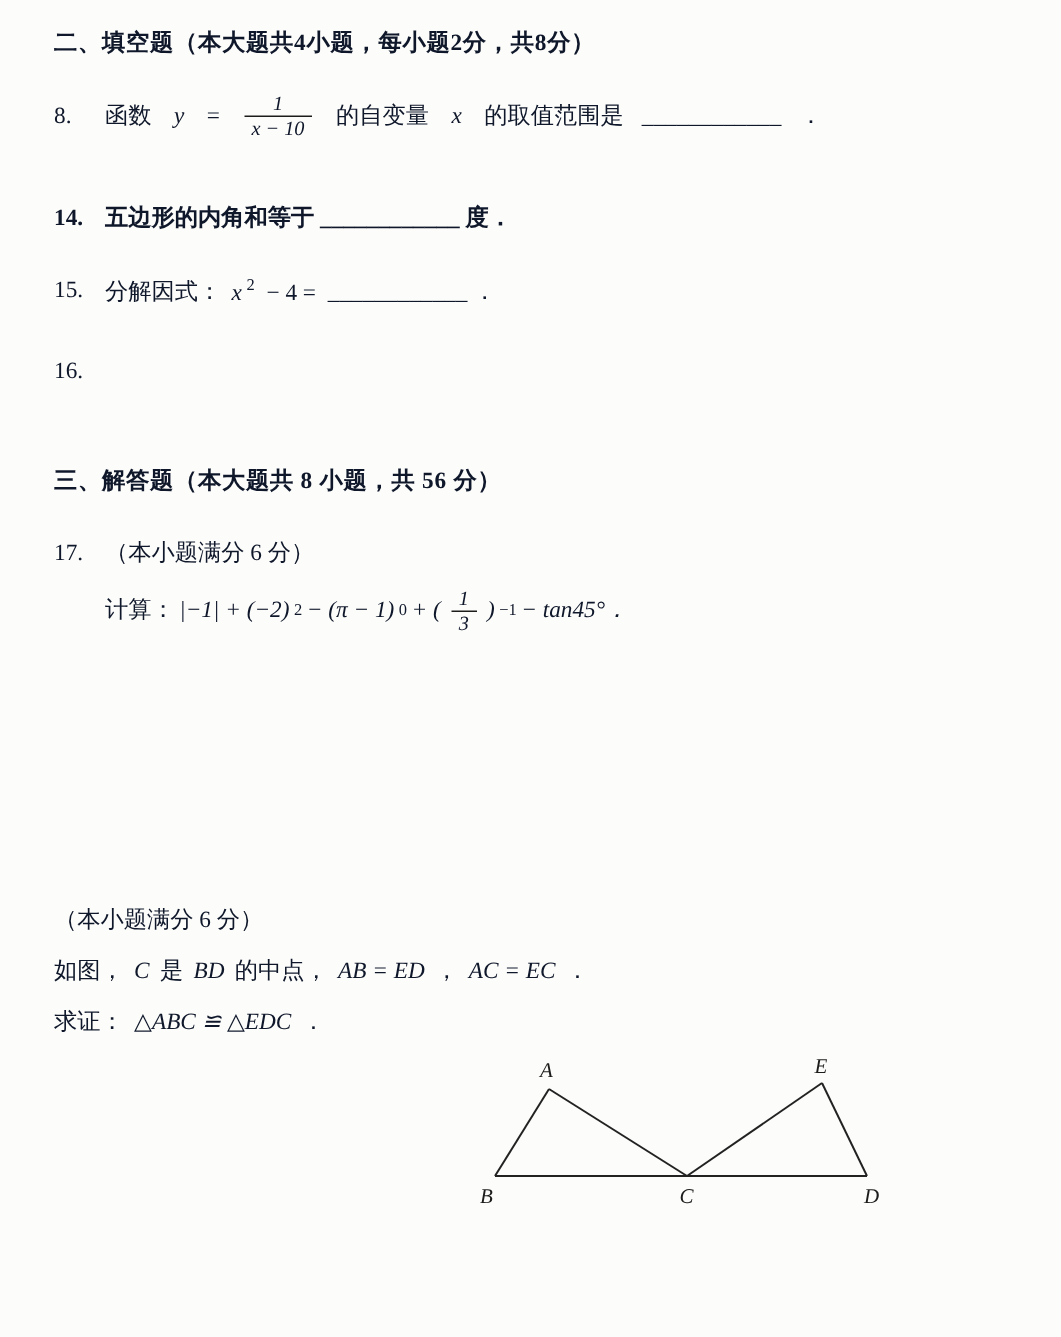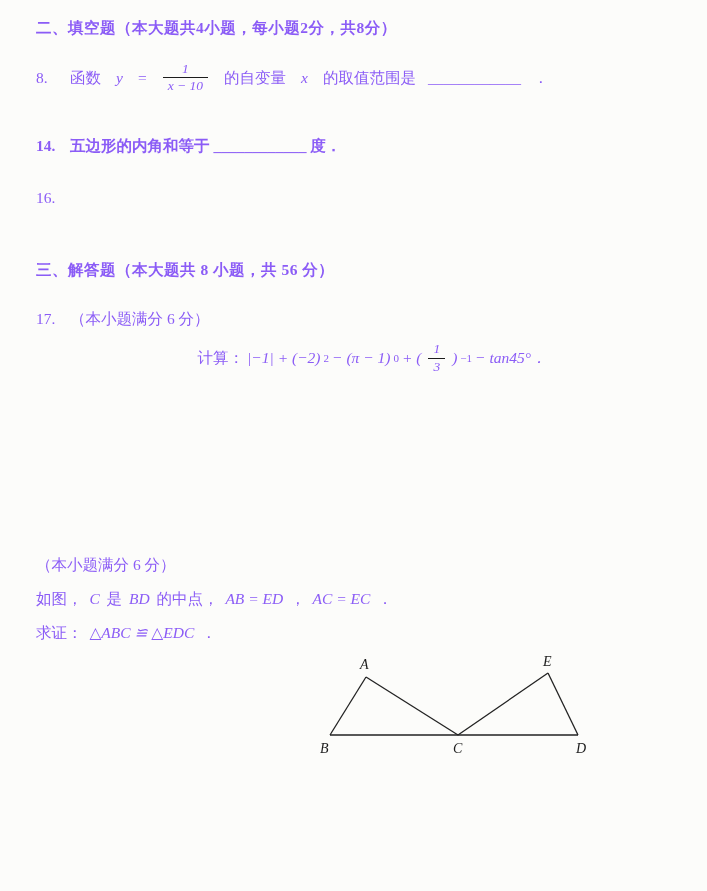--- a/index.html
+++ b/index.html
@@ -2,21 +2,21 @@
 <html><head>
 <meta charset="utf-8">
 <style>
   html,body { margin:0; padding:0; background:#e8e8e6; }
   .page {
     position:relative;
     width:707px; height:891px;
     margin:0 auto;
     background:#fcfcfa;
     font-family:"Liberation Serif","DejaVu Serif",serif;
-    color:#8b5cf6;
+    color:#0f172a;
     box-sizing:border-box;
     padding:18px 30px 10px 36px;
     overflow:hidden;
   }
   .section-header { font-weight:bold; font-size:15.5px; letter-spacing:0.5px; }
   .question { display:flex; font-size:15.5px; line-height:1.55; }
   .qnum { width:34px; flex-shrink:0; }
   .qbody { flex:1;gap:12px; }
   .qline { display:block; }
   .math { font-family:"Liberation Serif","DejaVu Serif",serif; font-style:italic; margin:0 3px; }
@@ -32,21 +32,21 @@
   sup { font-size:11px; }
   .blank { letter-spacing:0; }
   
   .q13 { margin-top:22px; align-items:center; }
   .q14 { margin-top:40px;font-weight:bold; }
   .q15 { margin-top:24px; }
   .q16 { margin-top:28px; }
   .q16 .qline + .qline { margin-top:8px; }
   .sec3 { margin-top:50px; }
   .q17 { margin-top:26px; }
-  .q17-formula { margin-top:10px; display:flex; align-items:center; font-size:15.5px;justify-content:center; }
+  .q17-formula { margin-top:10px; display:flex; align-items:center; font-size:15.5px; }
   .q18 { margin-top:178px; }
   .q18 .qline + .qline { margin-top:10px; }
   .figure-wrap { margin-top:10px; margin-left:278px; }
   .figure-wrap svg text {
     font-family:"Liberation Serif","DejaVu Serif",serif;
     font-style:italic; font-size:14px; fill:#1c1c1c;
   }
 </style>
 </head>
 <body>
@@ -75,20 +75,30 @@
 
   <div class="question q14">
     <span class="qnum">14.</span>
     <span class="qbody">
       <span>五边形的内角和等于</span>
       <span class="blank">____________</span>
       <span>度．</span>
     </span>
   </div>
 
+  <div class="question q15">
+    <span class="qnum">15.</span>
+    <span class="qbody">
+      <span>分解因式：</span>
+      <span class="math">x</span><sup>2</sup>
+      <span class="upright" style="margin:0 4px;">− 4 =</span>
+      <span class="blank">____________</span>
+      <span>．</span>
+    </span>
+  </div>
 
   <div class="question q16">
     <span class="qnum">16.</span>
     <span class="qbody">
     </span>
   </div>
 
   <div class="section-header sec3">三、解答题（本大题共 8 小题，共 56 分）</div>
 
   <div class="question q17">

